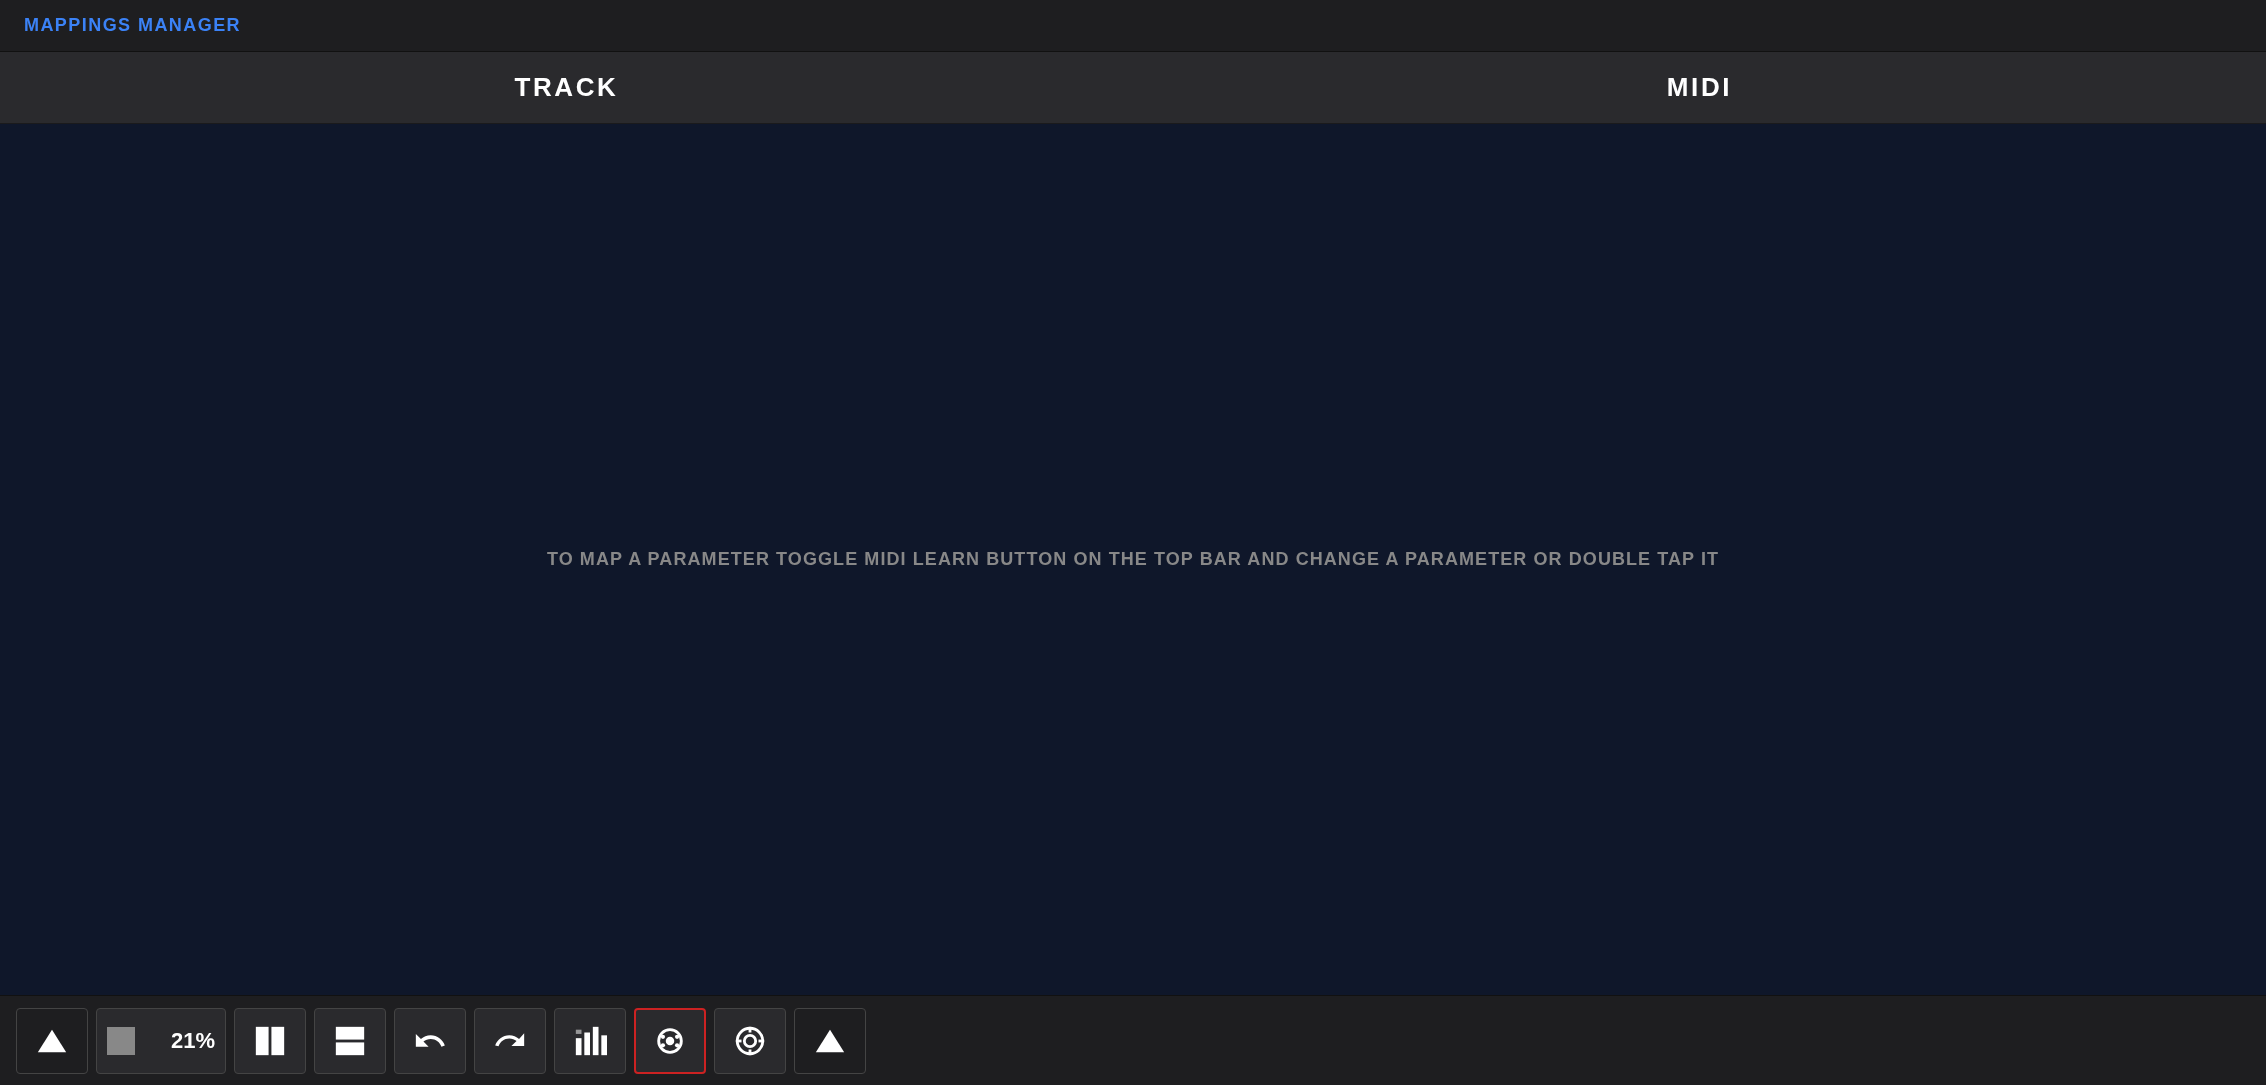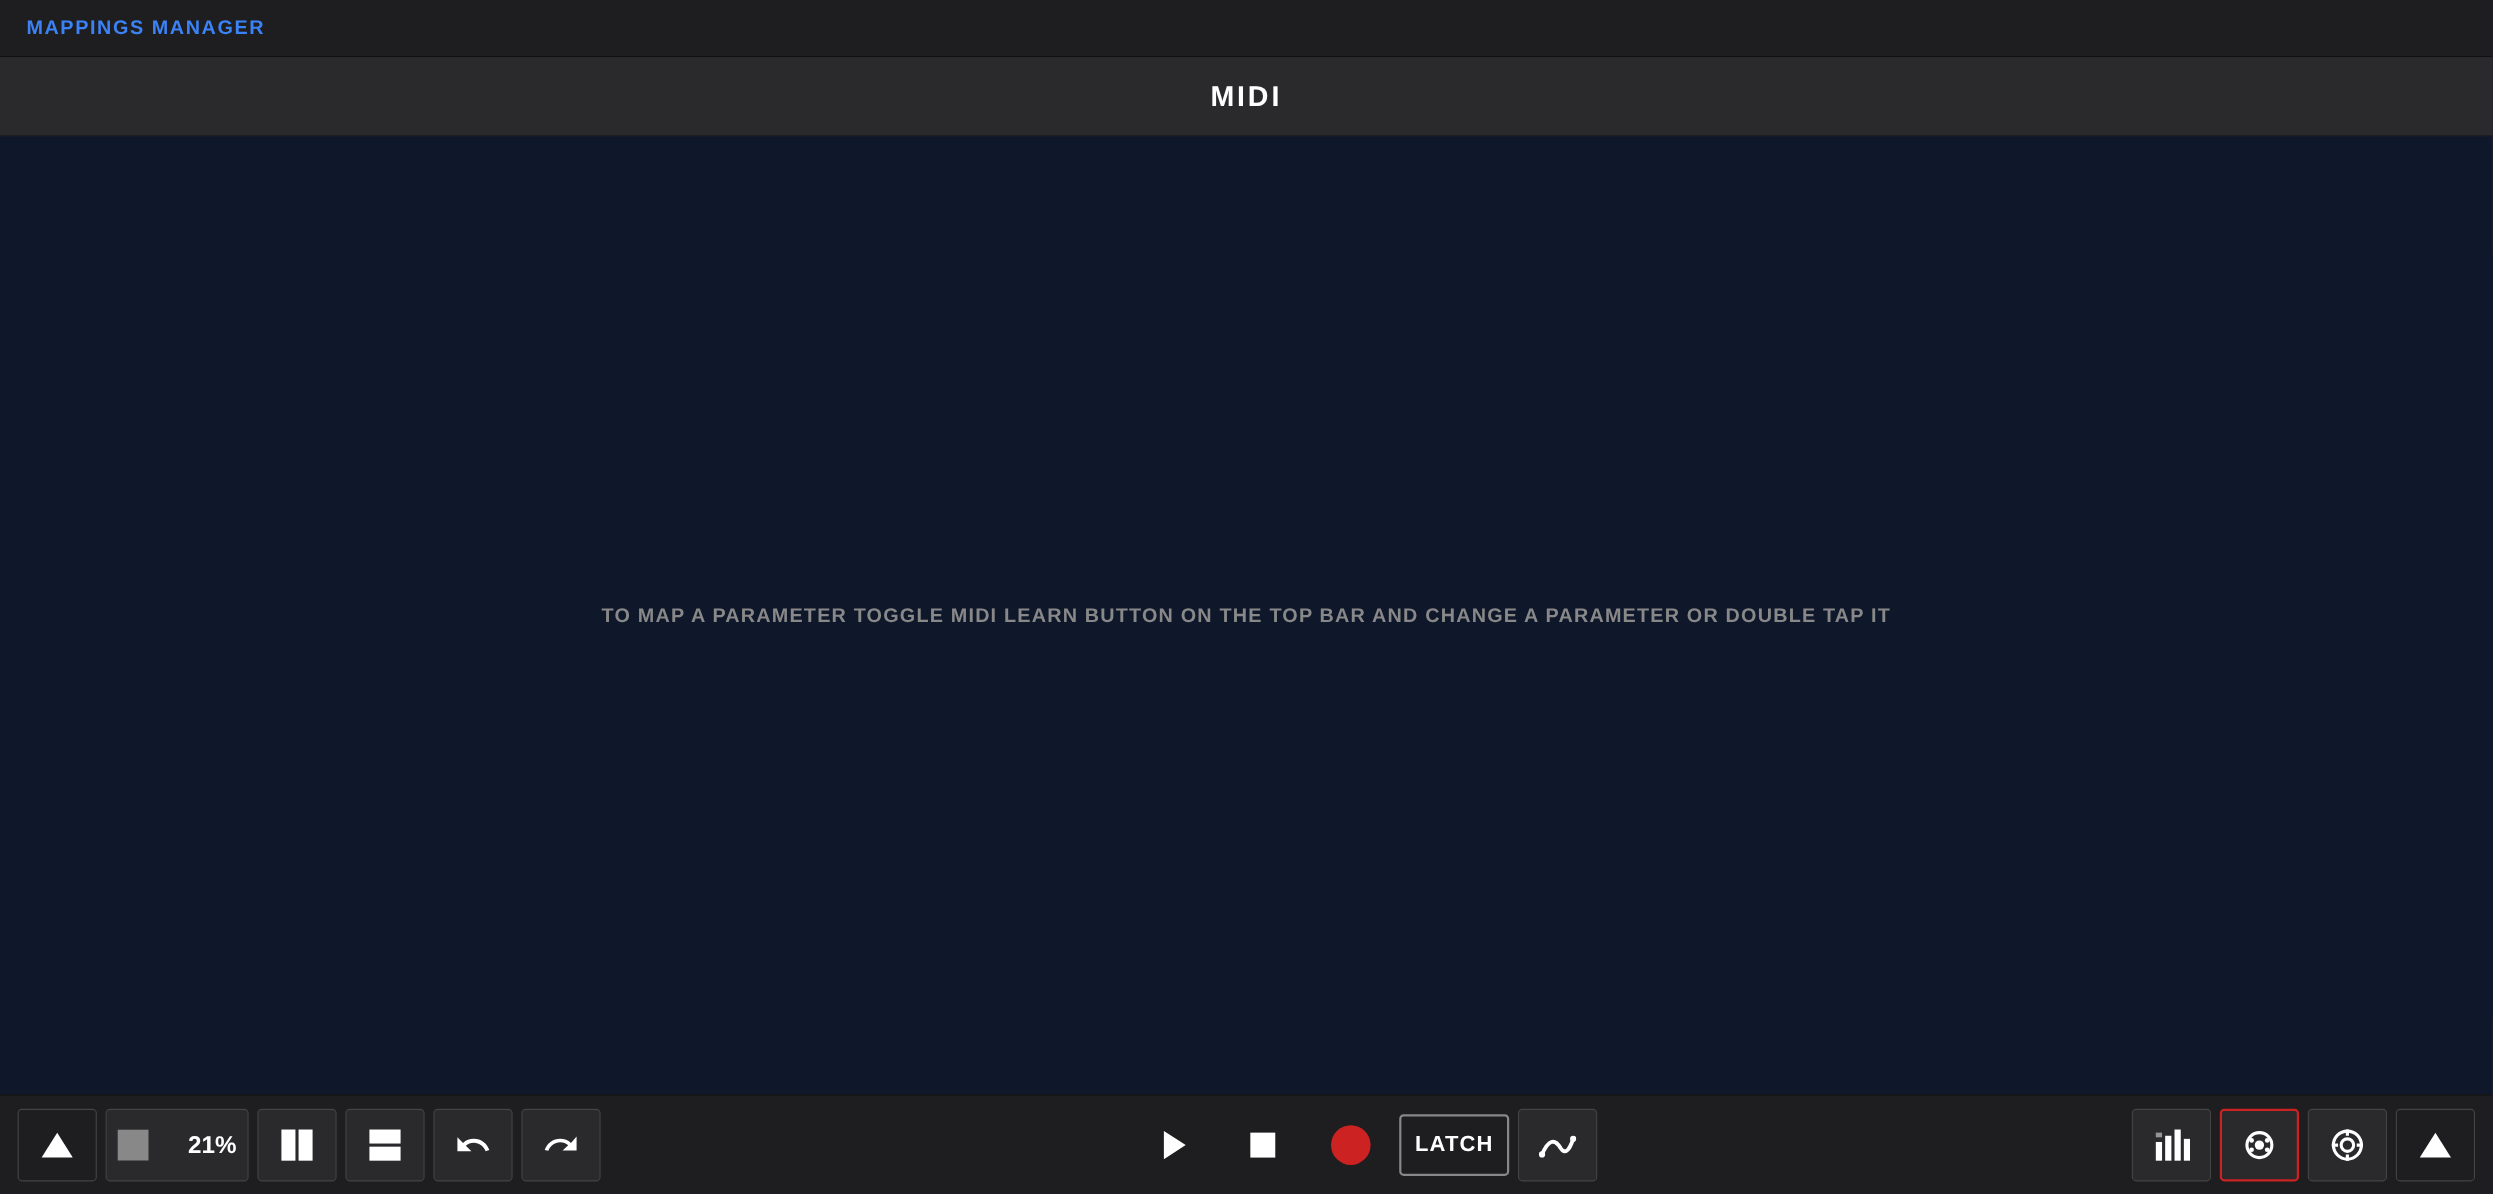--- a/index.html
+++ b/index.html
@@ -181,20 +181,21 @@
     }
   </style>
 </head>
 <body>
 
 <div class="title-bar">
   <span class="title-bar-text">MAPPINGS MANAGER</span>
 </div>
 
 <div class="column-headers">
+  <div class="col-header">TRACK</div>
   <div class="col-header">MIDI</div>
 </div>
 
 <div class="main-content">
   <p class="hint-text">TO MAP A PARAMETER TOGGLE MIDI LEARN BUTTON ON THE TOP BAR AND CHANGE A PARAMETER OR DOUBLE TAP IT</p>
 </div>
 
 <div class="bottom-toolbar">
 
   <div class="toolbar-btn up-arrow-btn">
@@ -227,51 +228,20 @@
       <path d="M12.5 8c-2.65 0-5.05.99-6.9 2.6L2 7v9h9l-3.62-3.62c1.39-1.16 3.16-1.88 5.12-1.88 3.54 0 6.55 2.31 7.6 5.5l2.37-.78C21.08 11.03 17.15 8 12.5 8z" fill="white"></path>
     </svg>
   </div>
 
   <div class="toolbar-btn">
     <svg viewBox="0 0 24 24">
       <path d="M18.4 10.6C16.55 8.99 14.15 8 11.5 8c-4.65 0-8.58 3.03-9.96 7.22L3.9 15.7c1.05-3.19 4.05-5.5 7.6-5.5 1.95 0 3.73.72 5.12 1.88L13 15.5h9v-9l-3.6 4.1z" fill="white"></path>
     </svg>
   </div>
 
-  <div class="transport-group">
-
-    <div class="toolbar-btn" style="background:transparent;border:none;">
-      <svg viewBox="0 0 24 24" width="44" height="44">
-        <polygon points="5,3 19,12 5,21" fill="white"></polygon>
-      </svg>
-    </div>
-
-    <div class="toolbar-btn" style="background:transparent;border:none;">
-      <svg viewBox="0 0 24 24" width="44" height="44">
-        <rect x="4" y="4" width="16" height="16" fill="white"></rect>
-      </svg>
-    </div>
-
-    <div class="toolbar-btn" style="background:transparent;border:none;">
-      <div class="record-dot"></div>
-    </div>
-
-    <div class="latch-btn">
-      <span>LATCH</span>
-    </div>
-
-    <div class="toolbar-btn">
-      <svg viewBox="0 0 24 24">
-        <path d="M2 18 Q8 4 14 14 Q18 20 22 8" stroke="white" stroke-width="2.5" fill="none"></path>
-        <circle cx="2" cy="18" r="2" fill="white"></circle>
-        <circle cx="22" cy="8" r="2" fill="white"></circle>
-      </svg>
-    </div>
-
-  </div>
 
   <div class="right-group">
 
     <div class="toolbar-btn">
       <svg viewBox="0 0 24 24">
         <rect x="2" y="10" width="4" height="12" fill="white"></rect>
         <rect x="8" y="6" width="4" height="16" fill="white"></rect>
         <rect x="14" y="2" width="4" height="20" fill="white"></rect>
         <rect x="20" y="8" width="4" height="14" fill="white"></rect>
 

